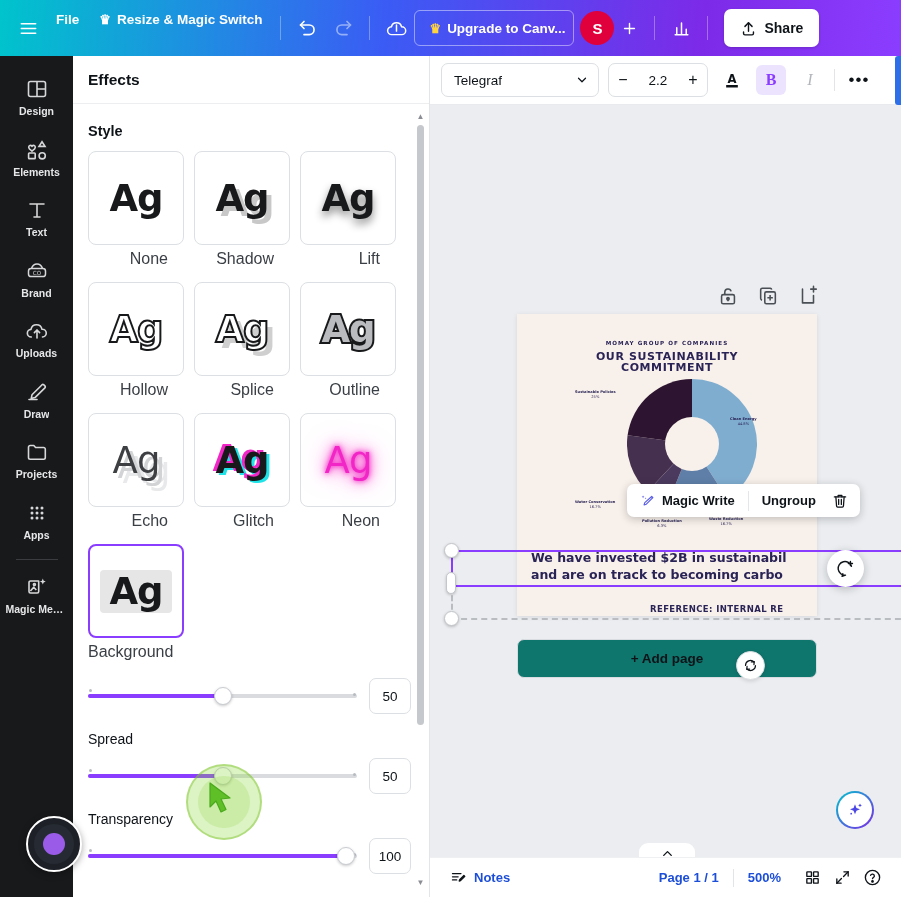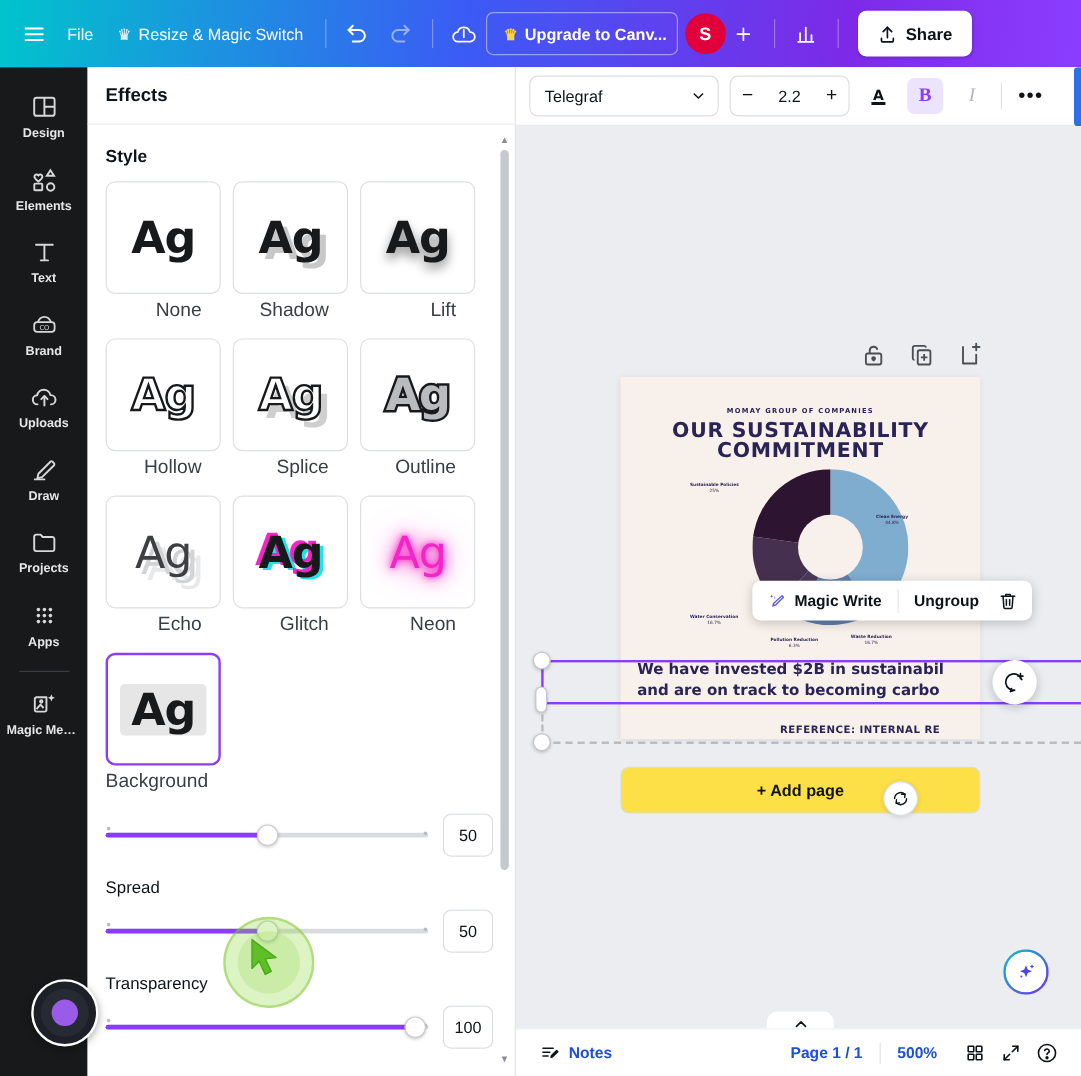--- a/index.html
+++ b/index.html
@@ -17,22 +17,22 @@
     background: linear-gradient(95deg, #00c4cc 0%, #3b5bf5 43%, #7d2ae8 78%, #8b3dff 100%);
     display: flex; align-items: center; padding: 0 10px; gap: 0;
   }
   .tb-icon-btn {
     width: 36px; height: 36px; border-radius: 6px;
     display: flex; align-items: center; justify-content: center;
     color: #fff; cursor: pointer; flex: none;
   }
   .tb-text-btn {
     height: 32px; padding: 0 10px; border-radius: 6px;
-    display: flex; align-items: center; gap: 6px;
-    color: #fff; font-size: 13.5px; font-weight: 400; cursor: pointer; flex: none;
+    display: flex; align-items: flex-start; gap: 6px;
+    color: #fff; font-size: 13.5px; font-weight: 700; cursor: pointer; flex: none;
     white-space: nowrap;
   }
   .tb-sep {
     width: 1px; height: 24px; background: rgba(255,255,255,.32); margin: 0 8px; flex: none;
   }
   #upgrade-btn {
     height: 36px; padding: 0 14px; border-radius: 6px; border: 1px solid rgba(255,255,255,.45);
     display: flex; align-items: center; gap: 6px;
     color: #fff; font-size: 13.5px; font-weight: 700; cursor: pointer; flex: none;
     white-space: nowrap; max-width: 160px; overflow: hidden;
@@ -193,21 +193,21 @@
   #page {
     position: absolute; left: 517px; top: 314px; width: 300px; height: 302px;
     background: #f8f0ea; overflow: hidden;
     box-shadow: 0 1px 5px rgba(0,0,0,.09);
   }
   #brand-line {
     text-align: center; margin-top: 26px; font-size: 5.6px; letter-spacing: 1.05px;
     color: #2a2456; font-weight: 700; font-family: "DejaVu Sans", sans-serif;
   }
   #design-title {
-    text-align: center; margin-top: 5px; font-size: 17px; line-height: 1.0;
+    text-align: center; margin-top: 5px; font-size: 11px; line-height: 1.0;
     letter-spacing: .6px; color: #2a2456; font-weight: 800;
     font-family: "DejaVu Sans", sans-serif;
   }
   #donut-wrap { position: relative; width: 300px; height: 150px; margin-top: 4px; }
   #donut { position: absolute; left: 110px; top: 2px; }
   .dlabel {
     position: absolute; text-align: center; font-size: 3.6px; line-height: 1.35;
     color: #2a2456; font-family: "DejaVu Sans", sans-serif; white-space: nowrap;
   }
   .dlabel b { display: block; font-weight: 700; }
@@ -255,21 +255,21 @@
   
   #comment-fab {
     position: absolute; left: 827px; top: 550px; width: 37px; height: 37px; border-radius: 50%;
     background: #fff; box-shadow: 0 2px 8px rgba(16,22,31,.25);
     display: flex; align-items: center; justify-content: center; cursor: pointer; z-index: 11;
   }
 
   
   #add-page {
     position: absolute; left: 517px; top: 639px; width: 300px; height: 39px;
-    border: 1px solid #d9dce0; border-radius: 7px; background: #fde047;
+    border: 1px solid #d9dce0; border-radius: 7px; background: #0f766e;
     display: flex; align-items: center; justify-content: center;
     font-size: 13.5px; font-weight: 700; color: #0e1318; cursor: pointer;
   }
   #refresh-fab {
     position: absolute; left: 736px; top: 651px; width: 29px; height: 29px; border-radius: 50%;
     background: #fff; border: 1px solid #dcdfe3; box-shadow: 0 1px 4px rgba(0,0,0,.14);
     display: flex; align-items: center; justify-content: center; cursor: pointer; z-index: 3;
   }
 
   

